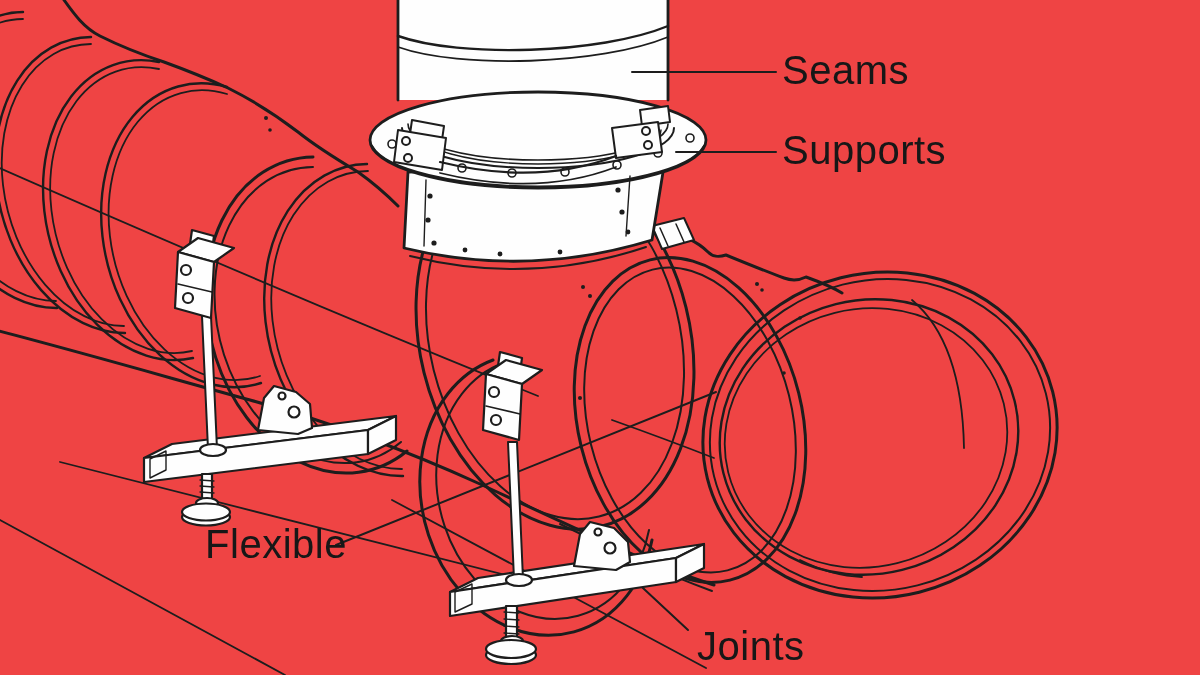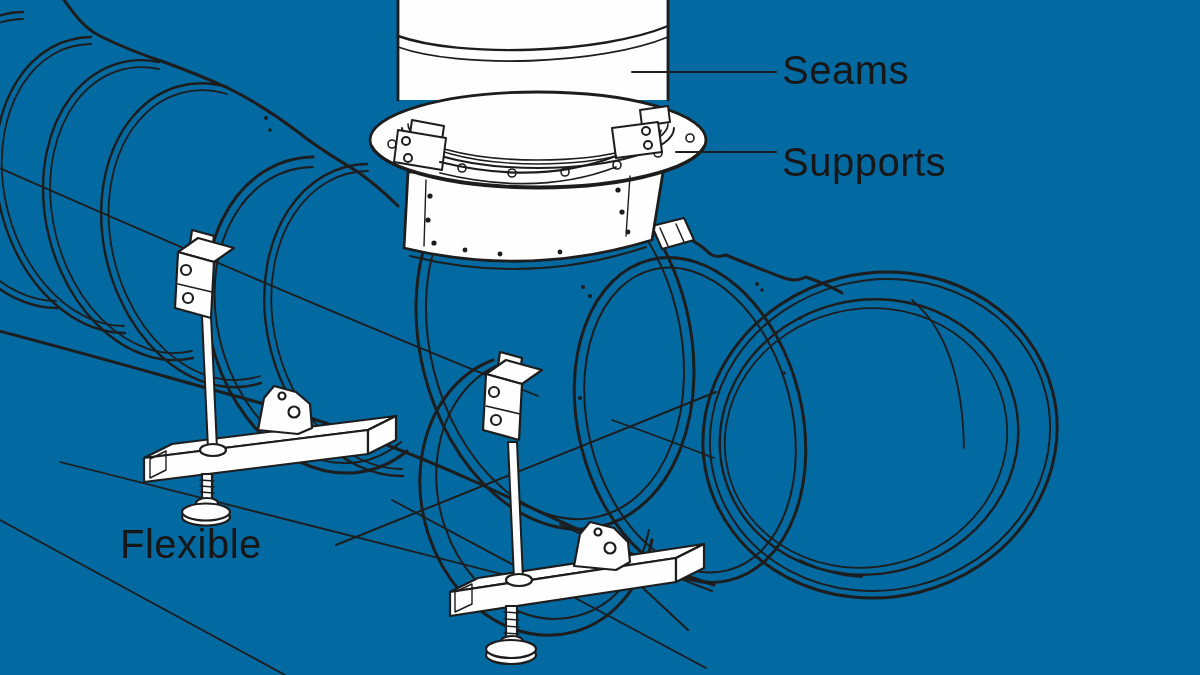--- a/index.html
+++ b/index.html
@@ -1,21 +1,21 @@
 <!DOCTYPE html>
 <html><head>
 <meta charset="utf-8">
 <style>
   html,body{margin:0;padding:0;background:#ffffff;}
-  .stage{position:relative;width:1200px;height:675px;background:#0369a1;overflow:hidden;
+  .stage{position:relative;width:1200px;height:675px;background:#ef4444;overflow:hidden;
          font-family:"Liberation Sans",sans-serif;}
   .stage svg{position:absolute;left:0;top:0;}
   .lbl{position:absolute;color:#171717;font-weight:500;font-size:40px;line-height:41px;
        letter-spacing:0.5px;white-space:nowrap;}
-  .lbl.center{white-space:normal;}
+  .lbl.center{text-align:center;white-space:normal;}
 </style>
 </head>
 <body>
 
 <div class="stage">
 
 <svg width="1200" height="675" viewBox="0 0 1200 675" fill="none" stroke="#1d1d1d" stroke-linecap="round" stroke-linejoin="round">
 
   <g stroke-width="1.8">
     <path d="M60,462 L545,585"></path>
@@ -217,19 +217,20 @@
     <circle cx="580" cy="398" r="2"></circle>
         <circle cx="784" cy="373" r="1.8"></circle>
     <circle cx="266" cy="118" r="2"></circle>
         <circle cx="270" cy="130" r="1.8"></circle>
     <circle cx="800" cy="318" r="1.8"></circle>
   </g>
 </svg>
 
   <div class="lbl" style="left:782px;top:50px;">Seams</div>
 
-  <div class="lbl" style="left:782px;top:130px;margin-top:12px;">Supports</div>
+  <div class="lbl" style="left:782px;top:130px;">Supports</div>
 
   <div class="lbl center" style="left:120px;top:524px;width:312px;">
     <span>Flexible</span><br>
   </div>
 
+  <div class="lbl" style="left:697px;top:626px;">Joints</div>
 </div>
 
 </body></html>

